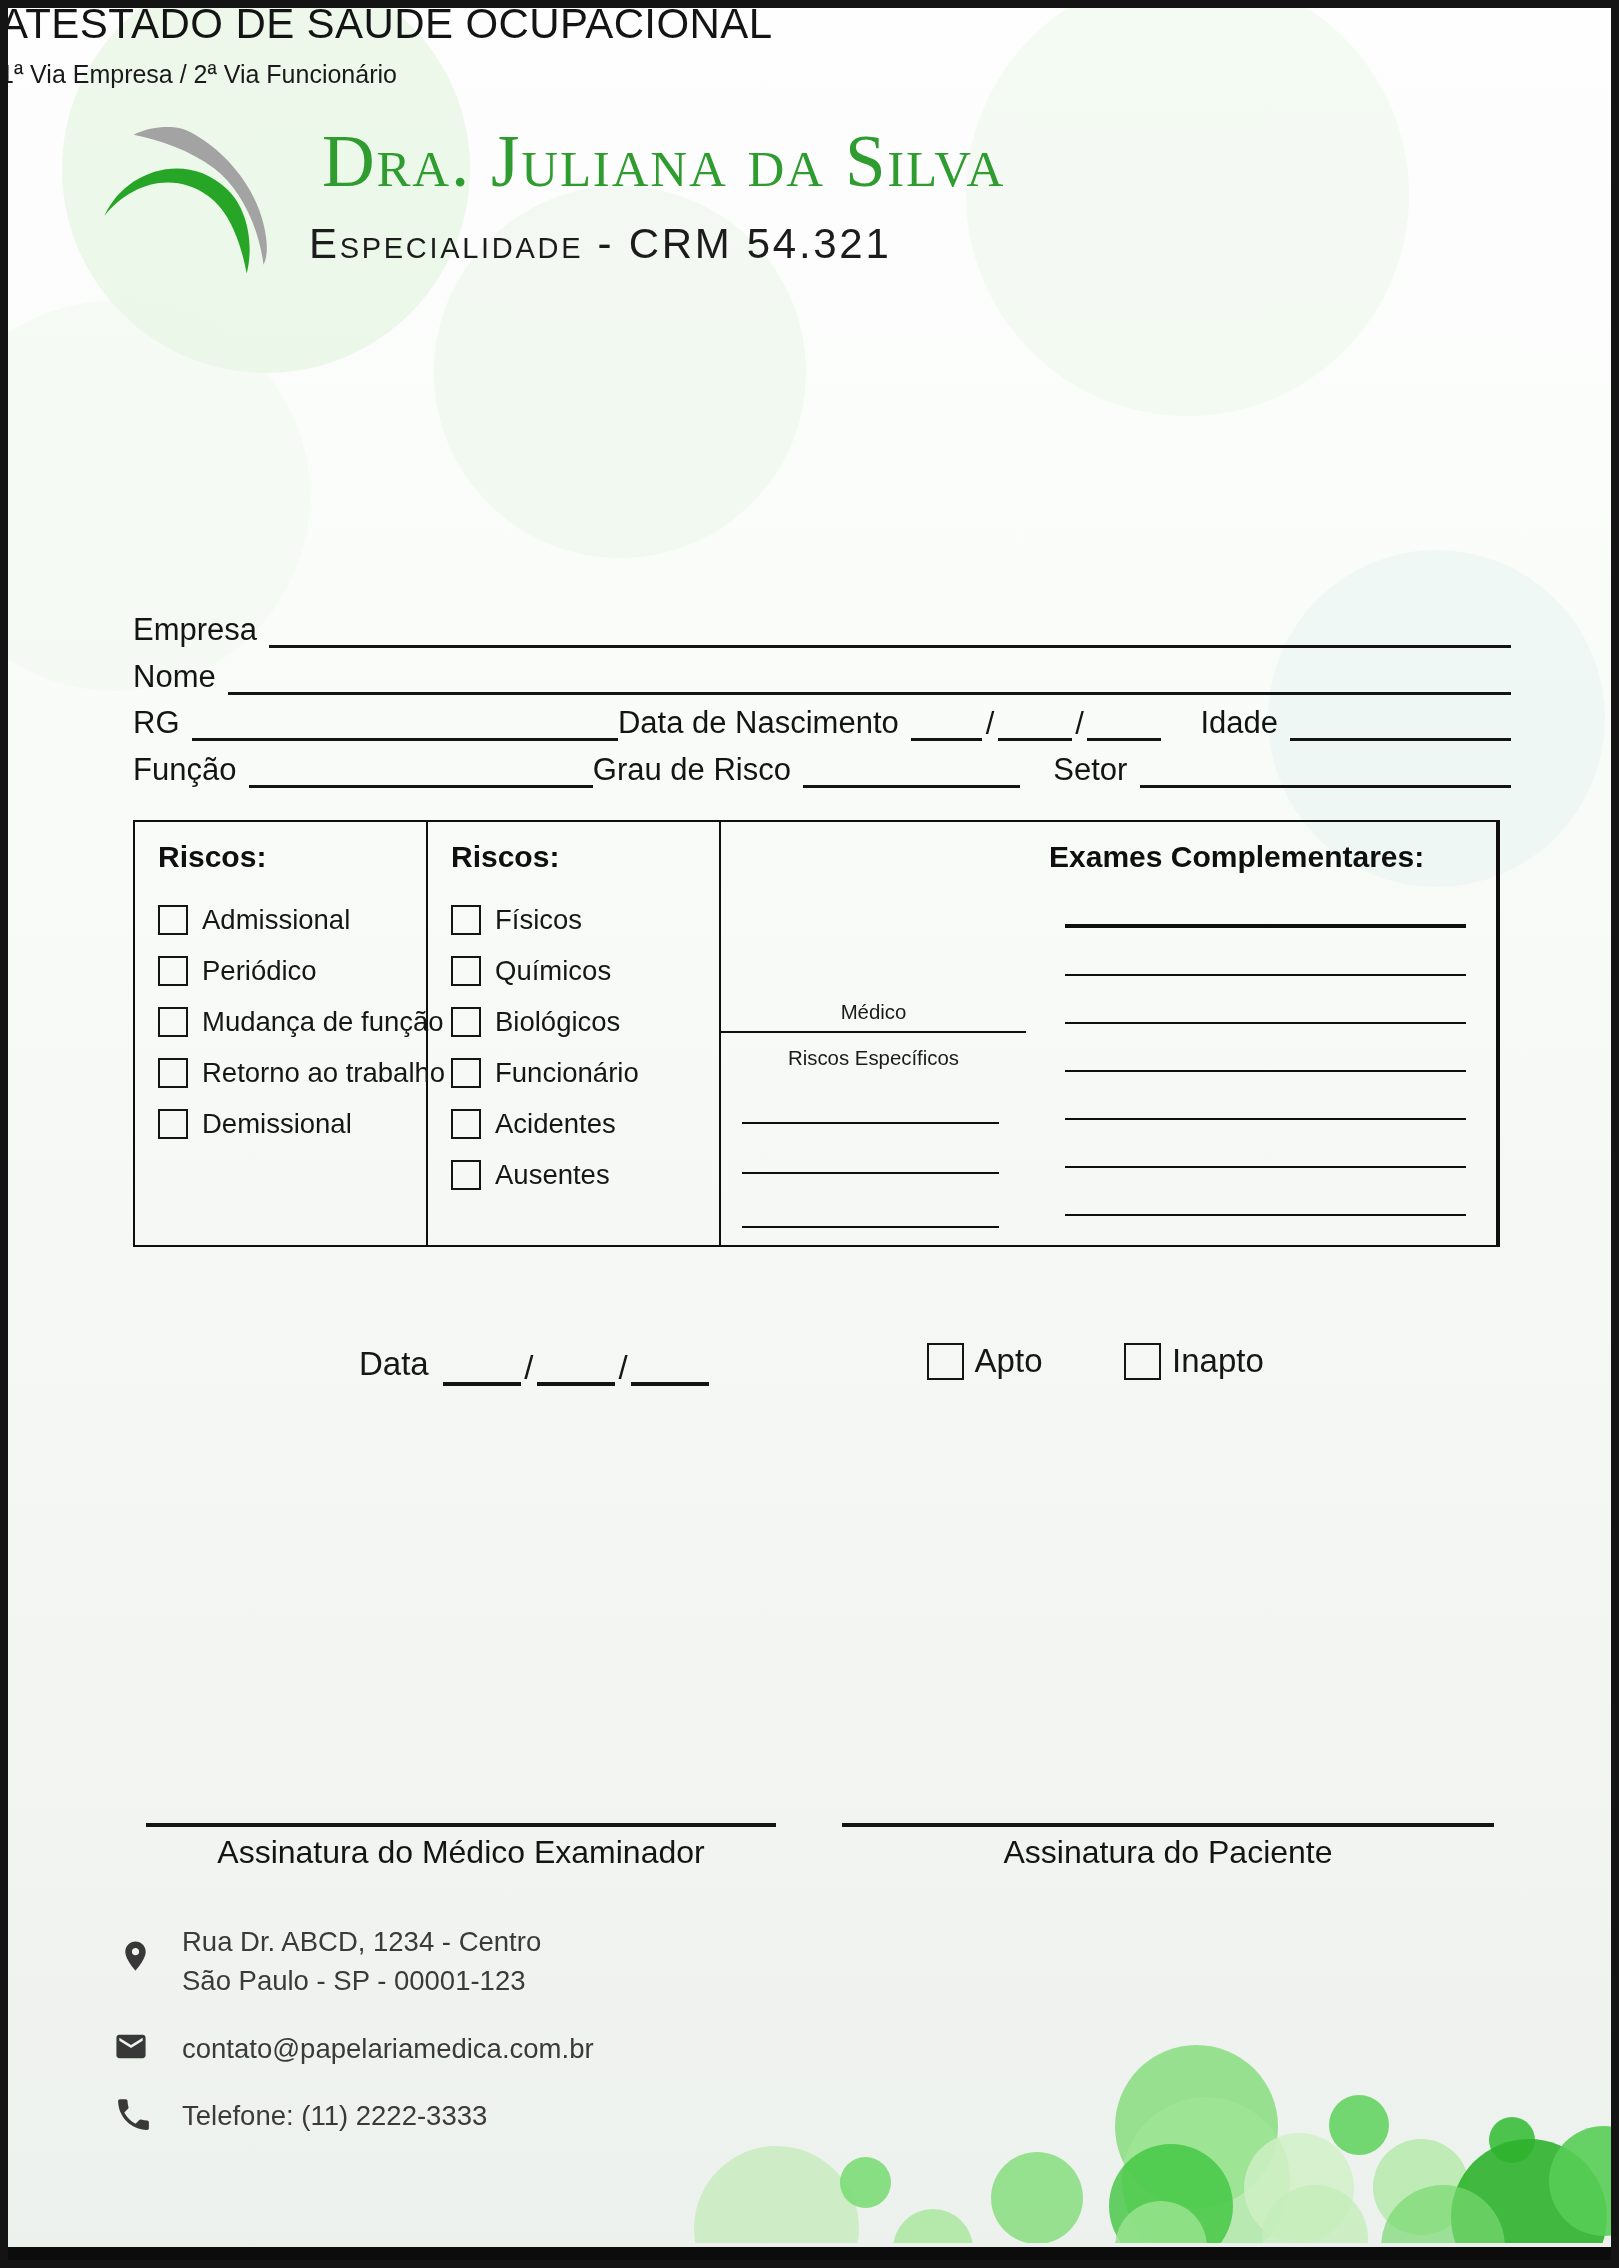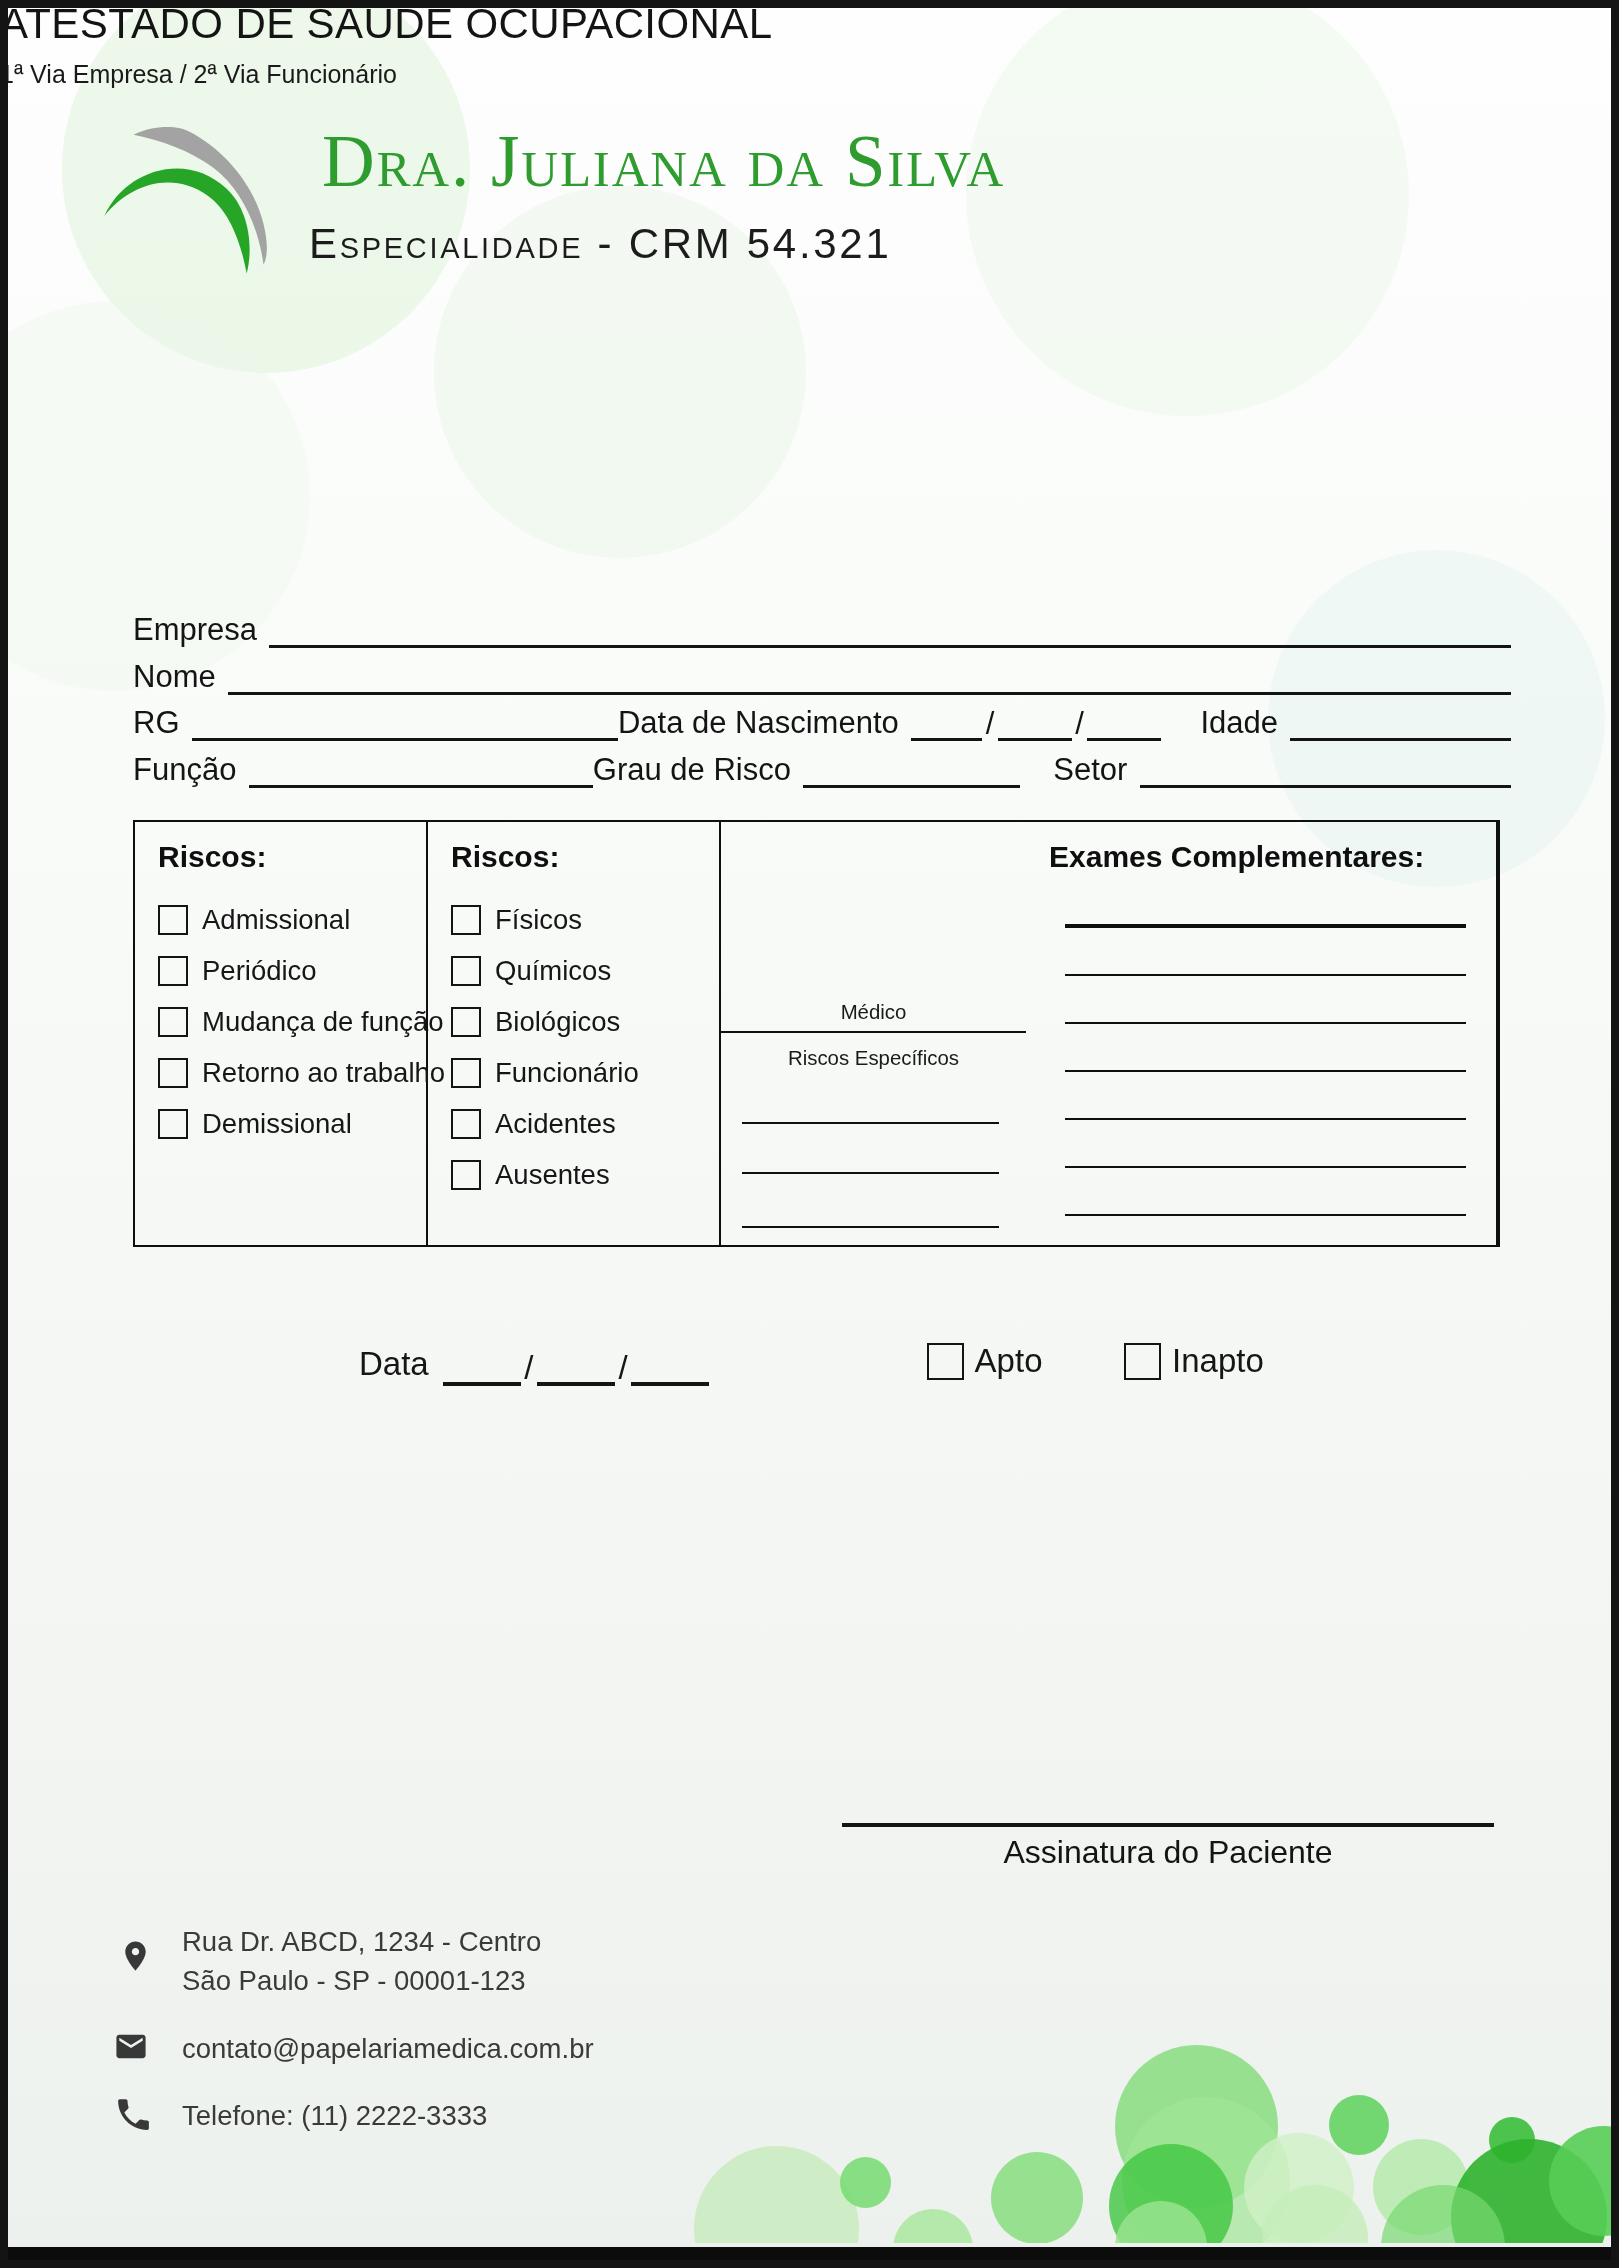--- a/index.html
+++ b/index.html
@@ -248,20 +248,24 @@
       <span class="dseg"></span>
     </div>
 
     <div class="verdict">
       <span class="vbox"></span>
       <span class="vlab">Apto</span>
       <span class="vbox second"></span>
       <span class="vlab">Inapto</span>
     </div>
 
+    <div class="sig left">
+      <div class="sig-line"></div>
+      <div class="sig-label">Assinatura do Médico Examinador</div>
+    </div>
     <div class="sig right">
       <div class="sig-line"></div>
       <div class="sig-label">Assinatura do Paciente</div>
     </div>
 
     <svg class="c-icon" style="left:118px; top:1931px; width:35px; height:50px;" viewBox="0 0 24 24">
       <path fill="#383838" d="M12 2C8.13 2 5 5.13 5 9c0 5.25 7 13 7 13s7-7.75 7-13c0-3.87-3.13-7-7-7zm0 9.5c-1.38 0-2.5-1.12-2.5-2.5s1.12-2.5 2.5-2.5 2.5 1.12 2.5 2.5-1.12 2.5-2.5 2.5z"></path>
     </svg>
     <div class="c-text" style="left:182px; top:1922px;">
       <div>Rua Dr. ABCD, 1234 - Centro</div>

